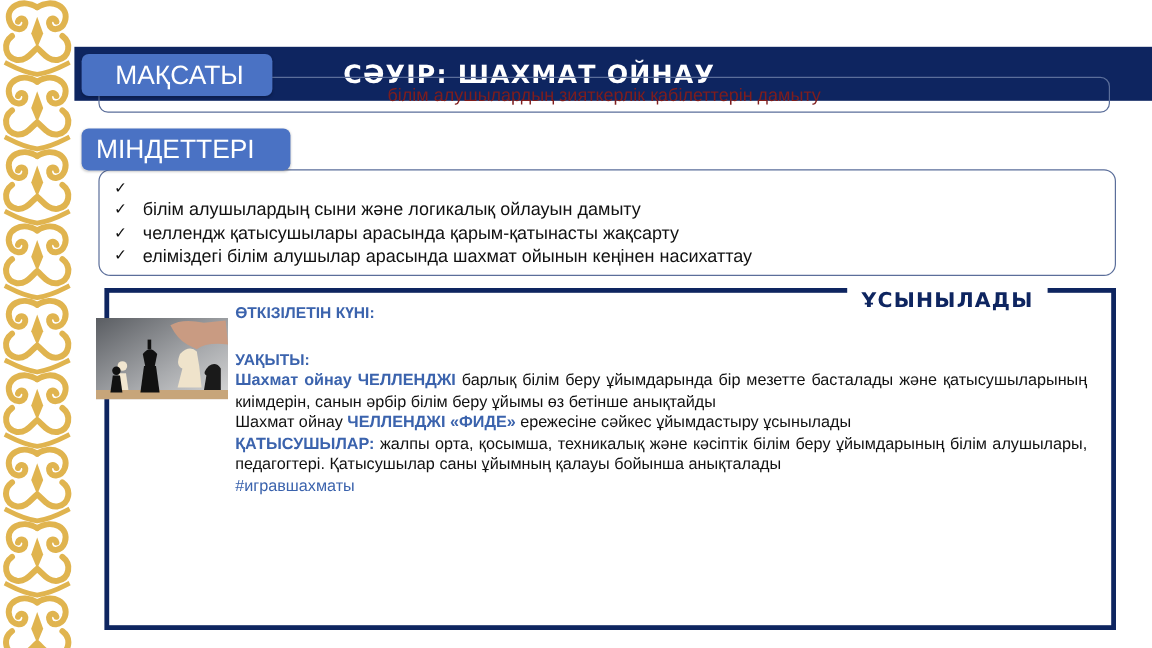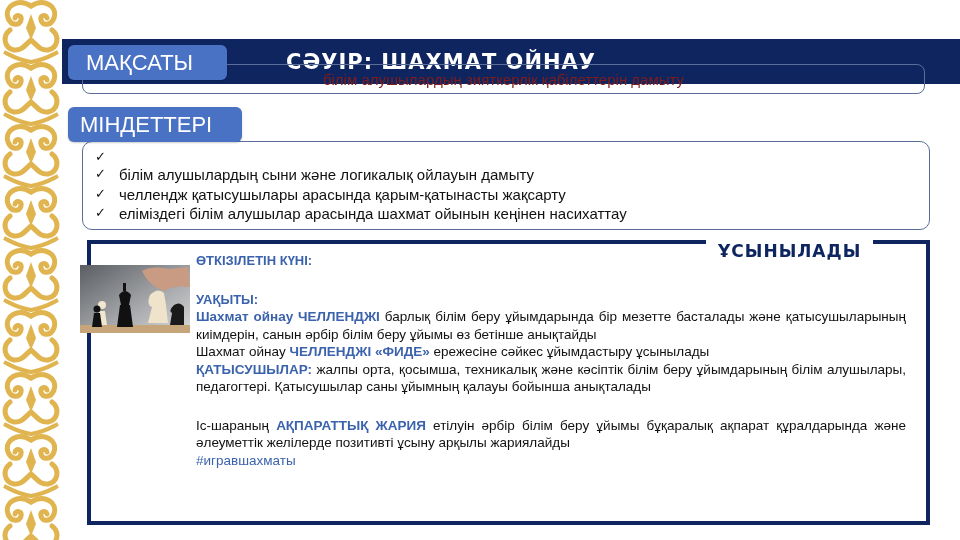--- a/index.html
+++ b/index.html
@@ -19,21 +19,21 @@
     background: #0e2560;
     display: flex; align-items: center; justify-content: center; margin-top: 39px;
   }
   .header h1 {
     color: #ffffff; font-size: 21px; font-weight: bold; letter-spacing: 1px;
     font-family: "DejaVu Sans", sans-serif;
     margin-left: -140px;
   }
   .tab-label {
     position: absolute; background: #4a72c4; color: #ffffff;
-    font-size: 22px; border-radius: 6px; padding: 0 18px;
+    font-size: 22px; border-radius: 6px; padding: 0 28px;
     display: flex; align-items: center;
     box-shadow: 0 1px 2px rgba(0,0,0,0.2);
   }
   .tab-goal { left: 68px; top: 45px; width: 159px; height: 35px; }
   .tab-tasks { left: 68px; top: 107px; width: 174px; height: 35px; padding: 0 12px; }
   .goal-box {
     position: absolute; left: 82px; top: 64px; width: 843px; height: 30px;
     border: 1px solid #5b6e9a; border-radius: 8px;
     display: flex; align-items: center; justify-content: center;
     font-size: 15px; color: #7f1d1d; text-align: center;
@@ -164,17 +164,14 @@
   <div class="hdr gap">УАҚЫТЫ:</div>
   <p>
     <span class="blue">Шахмат ойнау ЧЕЛЛЕНДЖІ</span><span> барлық білім беру ұйымдарында бір мезетте басталады  және қатысушыларының киімдерін, санын әрбір білім беру ұйымы өз бетінше анықтайды</span>
   </p>
   <p>
     <span>Шахмат ойнау </span><span class="blue">ЧЕЛЛЕНДЖІ «ФИДЕ»</span><span> ережесіне сәйкес ұйымдастыру ұсынылады</span>
   </p>
   <p>
     <span class="blue">ҚАТЫСУШЫЛАР:</span><span> жалпы орта, қосымша, техникалық және кәсіптік білім беру ұйымдарының білім алушылары, педагогтері. Қатысушылар саны ұйымның қалауы бойынша анықталады</span>
   </p>
-  <p class="gap">
-    <span>Іс-шараның </span><span class="blue">АҚПАРАТТЫҚ ЖАРИЯ</span><span> етілуін әрбір білім беру ұйымы бұқаралық ақпарат құралдарында және әлеуметтік желілерде позитивті ұсыну арқылы жариялайды</span>
-  </p>
   <div class="blue-n">#игравшахматы</div>
 </div>
 
 </body></html>

